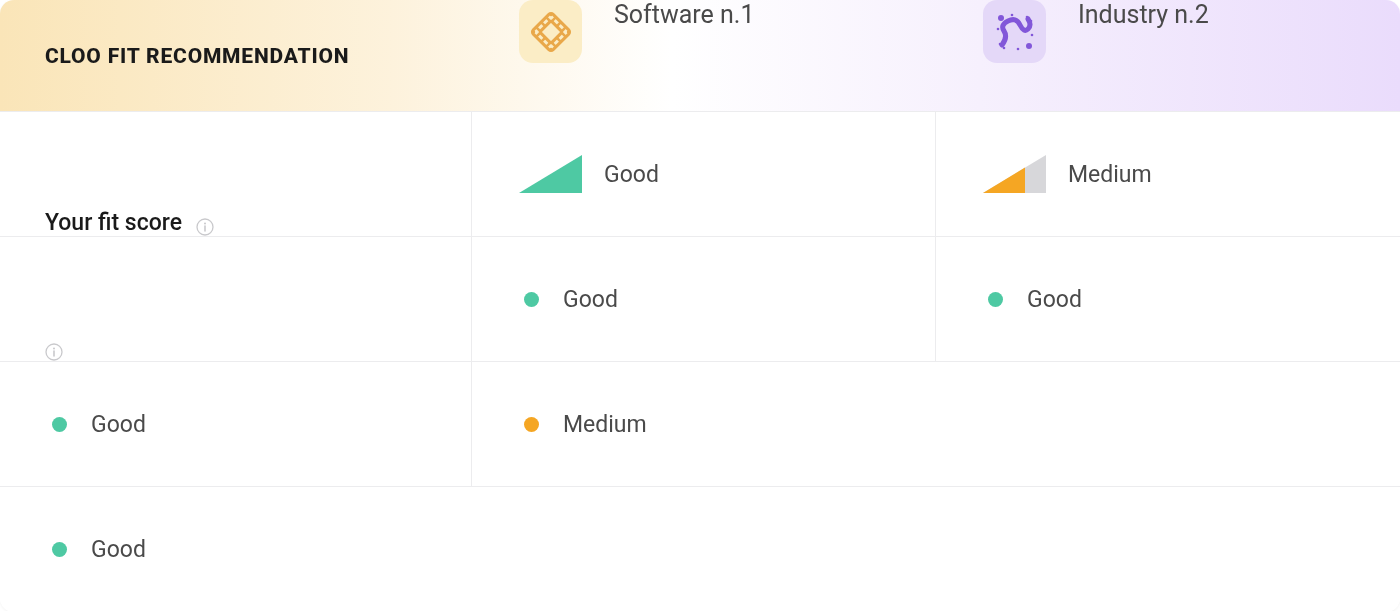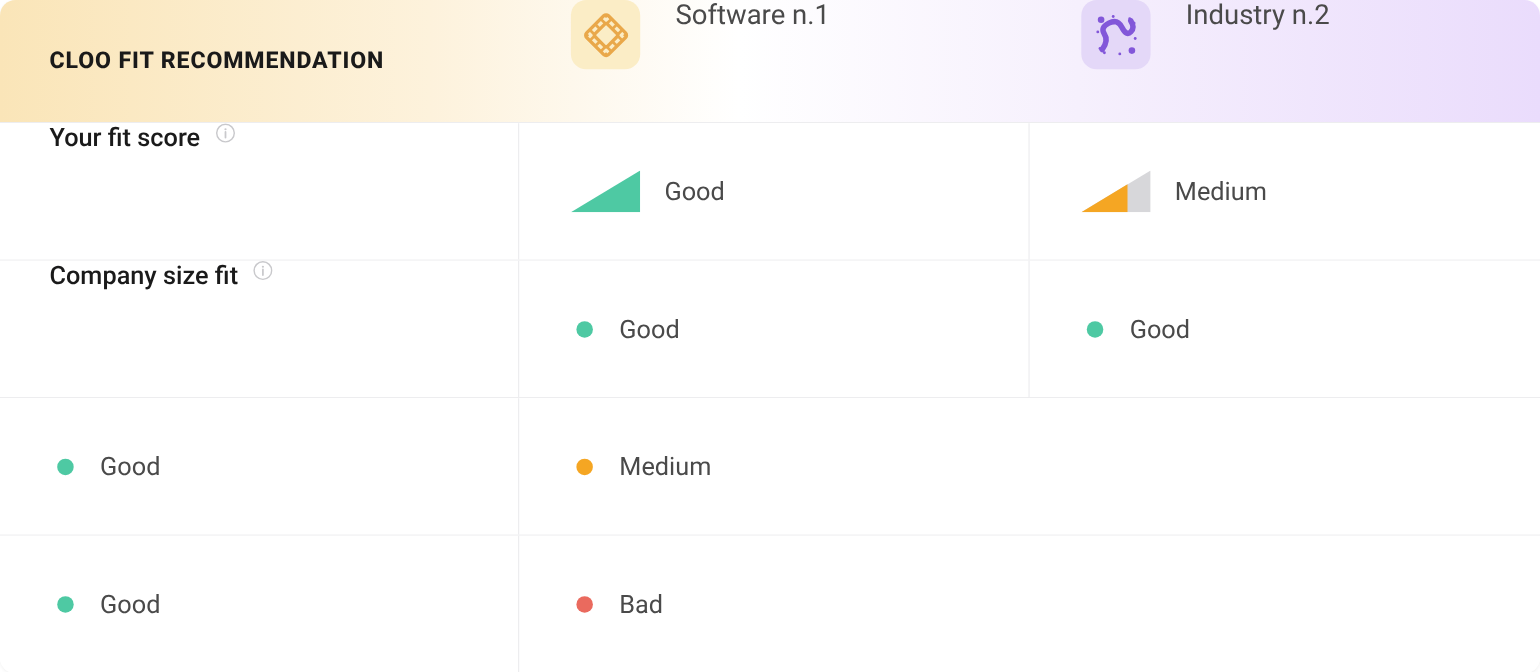--- a/index.html
+++ b/index.html
@@ -70,21 +70,21 @@
       grid-template-columns: 472px 464px 464px;
       height: 125px;
       border-bottom: 1px solid #ECECEE;
       background: #fff;
     }
     .body-row:last-child {
       border-bottom: none;
     }
     .label-cell {
       display: flex;
-      align-items: flex-start;
+      align-items: flex-end;
       gap: 14px;
       padding-left: 45px;
       border-right: 1px solid #ECECEE;
     }
     .label-text {
       font-size: 23px;
       color: #1a1a1a;
       font-weight: 500;
     }
     .info-icon {
@@ -201,21 +201,20 @@
       <svg class="signal-icon" viewBox="0 0 63 38">
         <polygon points="0,38 63,38 63,0" fill="#D7D7DA"></polygon>
         <polygon points="0,38 42,38 42,12.5" fill="#F5A623"></polygon>
       </svg>
       <span class="value-text">Medium</span>
     </div>
   </div>
 
   <div class="body-row">
     <div class="label-cell">
-      <span class="label-text">Company size fit</span>
       <svg class="info-icon" viewBox="0 0 18 18">
         <circle cx="9" cy="9" r="8" fill="none" stroke="#C9C9CC" stroke-width="1.3"></circle>
         <circle cx="9" cy="5.5" r="1" fill="#C9C9CC"></circle>
         <line x1="9" y1="8" x2="9" y2="13" stroke="#C9C9CC" stroke-width="1.6" stroke-linecap="round"></line>
       </svg>
     </div>
     <div class="value-cell">
       <span class="dot dot-good"></span>
       <span class="value-text">Good</span>
     </div>
@@ -234,19 +233,15 @@
       <span class="dot dot-medium"></span>
       <span class="value-text">Medium</span>
     </div>
   </div>
 
   <div class="body-row">
     <div class="value-cell">
       <span class="dot dot-good"></span>
       <span class="value-text">Good</span>
     </div>
-    <div class="value-cell">
-      <span class="dot dot-bad"></span>
-      <span class="value-text">Bad</span>
-    </div>
   </div>
 
 </div>
 
 </body></html>

